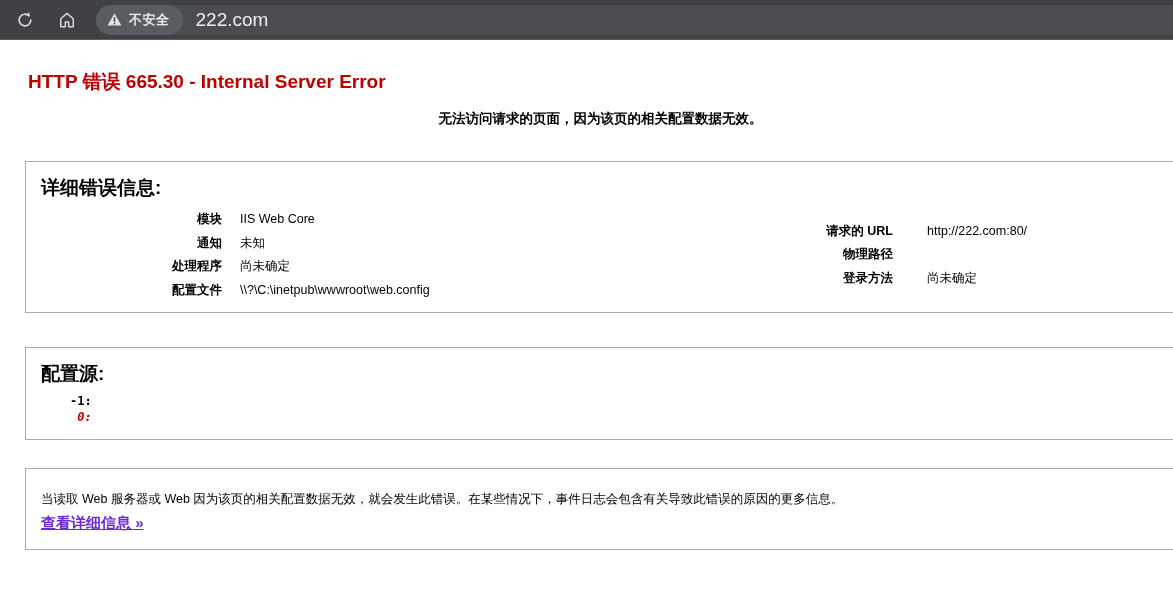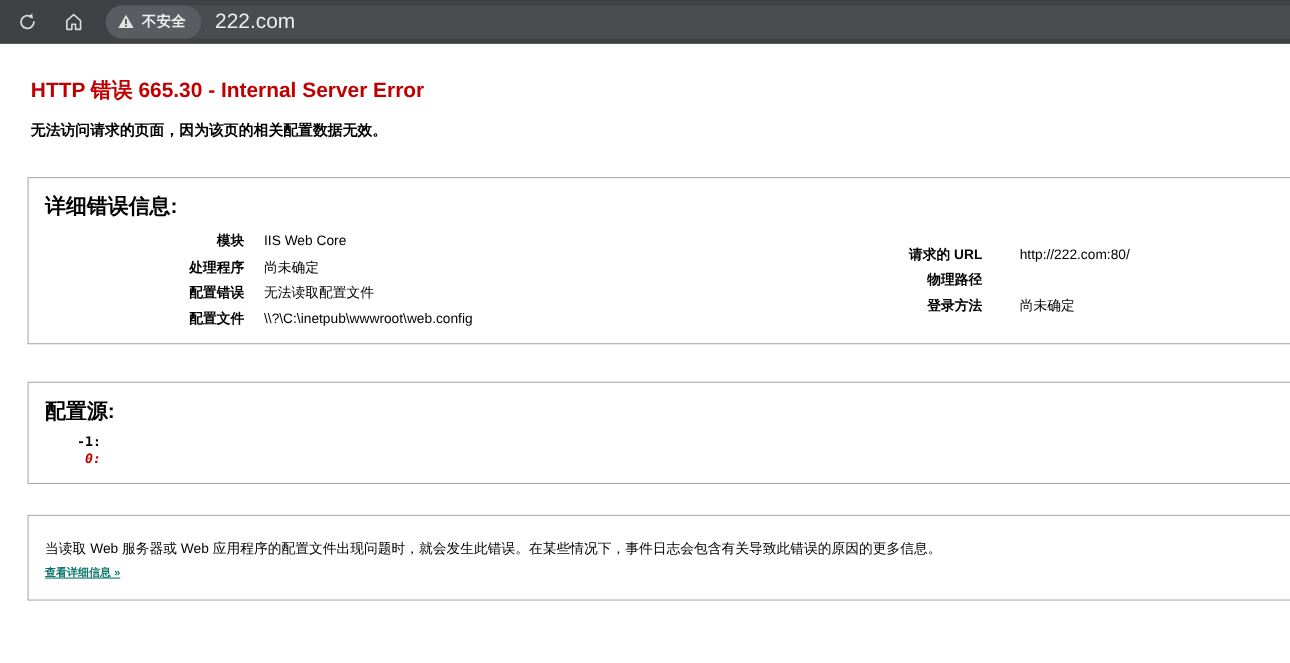--- a/index.html
+++ b/index.html
@@ -32,21 +32,21 @@
     color:#eceded;font-size:13px;font-weight:bold;letter-spacing:.5px;white-space:nowrap;
   }
   .url-text{
     color:#eceded;font-size:19px;margin-left:13px;white-space:nowrap;
   }
   
   .page-title{
     margin:29px 0 0 28px;font-size:19px;font-weight:bold;color:#c00000;
   }
   .page-subtitle{
-    margin:15px 0 0 28px;font-size:13.5px;font-weight:bold;color:#000;
+    margin:15px 0 0 28px;font-size:13.5px;font-weight:bold;color:#000;text-align:center;
   }
   .box{
     border:1px solid #ababab;background:#fff;
     margin-left:25px;width:1160px;box-sizing:border-box;
     padding:13px 15px 10px 15px;
   }
   .box-heading{font-size:19px;font-weight:bold;color:#000;}
   #detail-box{margin-top:33px;}
   .tables{display:flex;align-items:center;margin-top:7px;}
   table{border-collapse:collapse;font-size:12.5px;}
@@ -62,22 +62,22 @@
   .cfg-line{
     width:58px;text-align:right;
     font-family:"DejaVu Sans Mono",monospace;font-size:12px;font-weight:bold;
     line-height:16px;white-space:pre;
   }
   .cfg-line.hl{color:#c00000;font-style:italic;}
   
   #info-box{margin-top:28px;padding-bottom:16px;}
   .info-text{font-size:12.5px;margin-top:9px;line-height:16px;}
   .info-link{
-    display:inline-block;margin-top:7px;font-size:10px;font-weight:bold;
-    color:#0f766e;text-decoration:underline;cursor:pointer;
+    display:inline-block;margin-top:7px;font-size:15px;font-weight:bold;
+    color:#6d28d9;text-decoration:underline;cursor:pointer;
   }
 </style>
 </head>
 <body>
 
 <div class="toolbar">
   <div class="tb-btn">
     <svg width="20" height="20" viewBox="0 0 24 24">
       <path d="M19 12a7 7 0 1 1-2.2-5.1" fill="none" stroke="#d7d8da" stroke-width="2" stroke-linecap="round"></path>
       <path d="M17.2 2.6 L17.6 8.2 L12.4 6.4 Z" fill="#d7d8da"></path>
@@ -107,26 +107,26 @@
 <div class="box" id="detail-box">
   <div class="box-heading">详细错误信息:</div>
   <div class="tables">
     <table class="dt-left">
       <tbody>
           <tr>
         <td class="lbl">模块</td>
         <td class="val">IIS Web Core</td>
       </tr>
       <tr>
+        <td class="lbl">通知</td>
+        <td class="val">未知</td>
+      </tr>
+      <tr>
         <td class="lbl">处理程序</td>
         <td class="val">尚未确定</td>
-      </tr>
-      <tr>
-        <td class="lbl">配置错误</td>
-        <td class="val">无法读取配置文件</td>
       </tr>
       <tr>
         <td class="lbl">配置文件</td>
         <td class="val">\\?\C:\inetpub\wwwroot\web.config</td>
       </tr>
     </tbody>
       </table>
     <table class="dt-right">
       <tbody>
           <tr>
@@ -148,15 +148,15 @@
 
 <div class="box" id="config-box">
   <div class="box-heading">配置源:</div>
   <div class="cfg-lines">
     <div class="cfg-line">-1: </div>
     <div class="cfg-line hl">0: </div>
   </div>
 </div>
 
 <div class="box" id="info-box">
-  <div class="info-text">当读取 Web 服务器或 Web 应用程序的配置文件出现问题时，就会发生此错误。在某些情况下，事件日志会包含有关导致此错误的原因的更多信息。</div>
+  <div class="info-text">当读取 Web 服务器或 Web 因为该页的相关配置数据无效，就会发生此错误。在某些情况下，事件日志会包含有关导致此错误的原因的更多信息。</div>
   <a class="info-link">查看详细信息 »</a>
 </div>
 
 </body></html>

